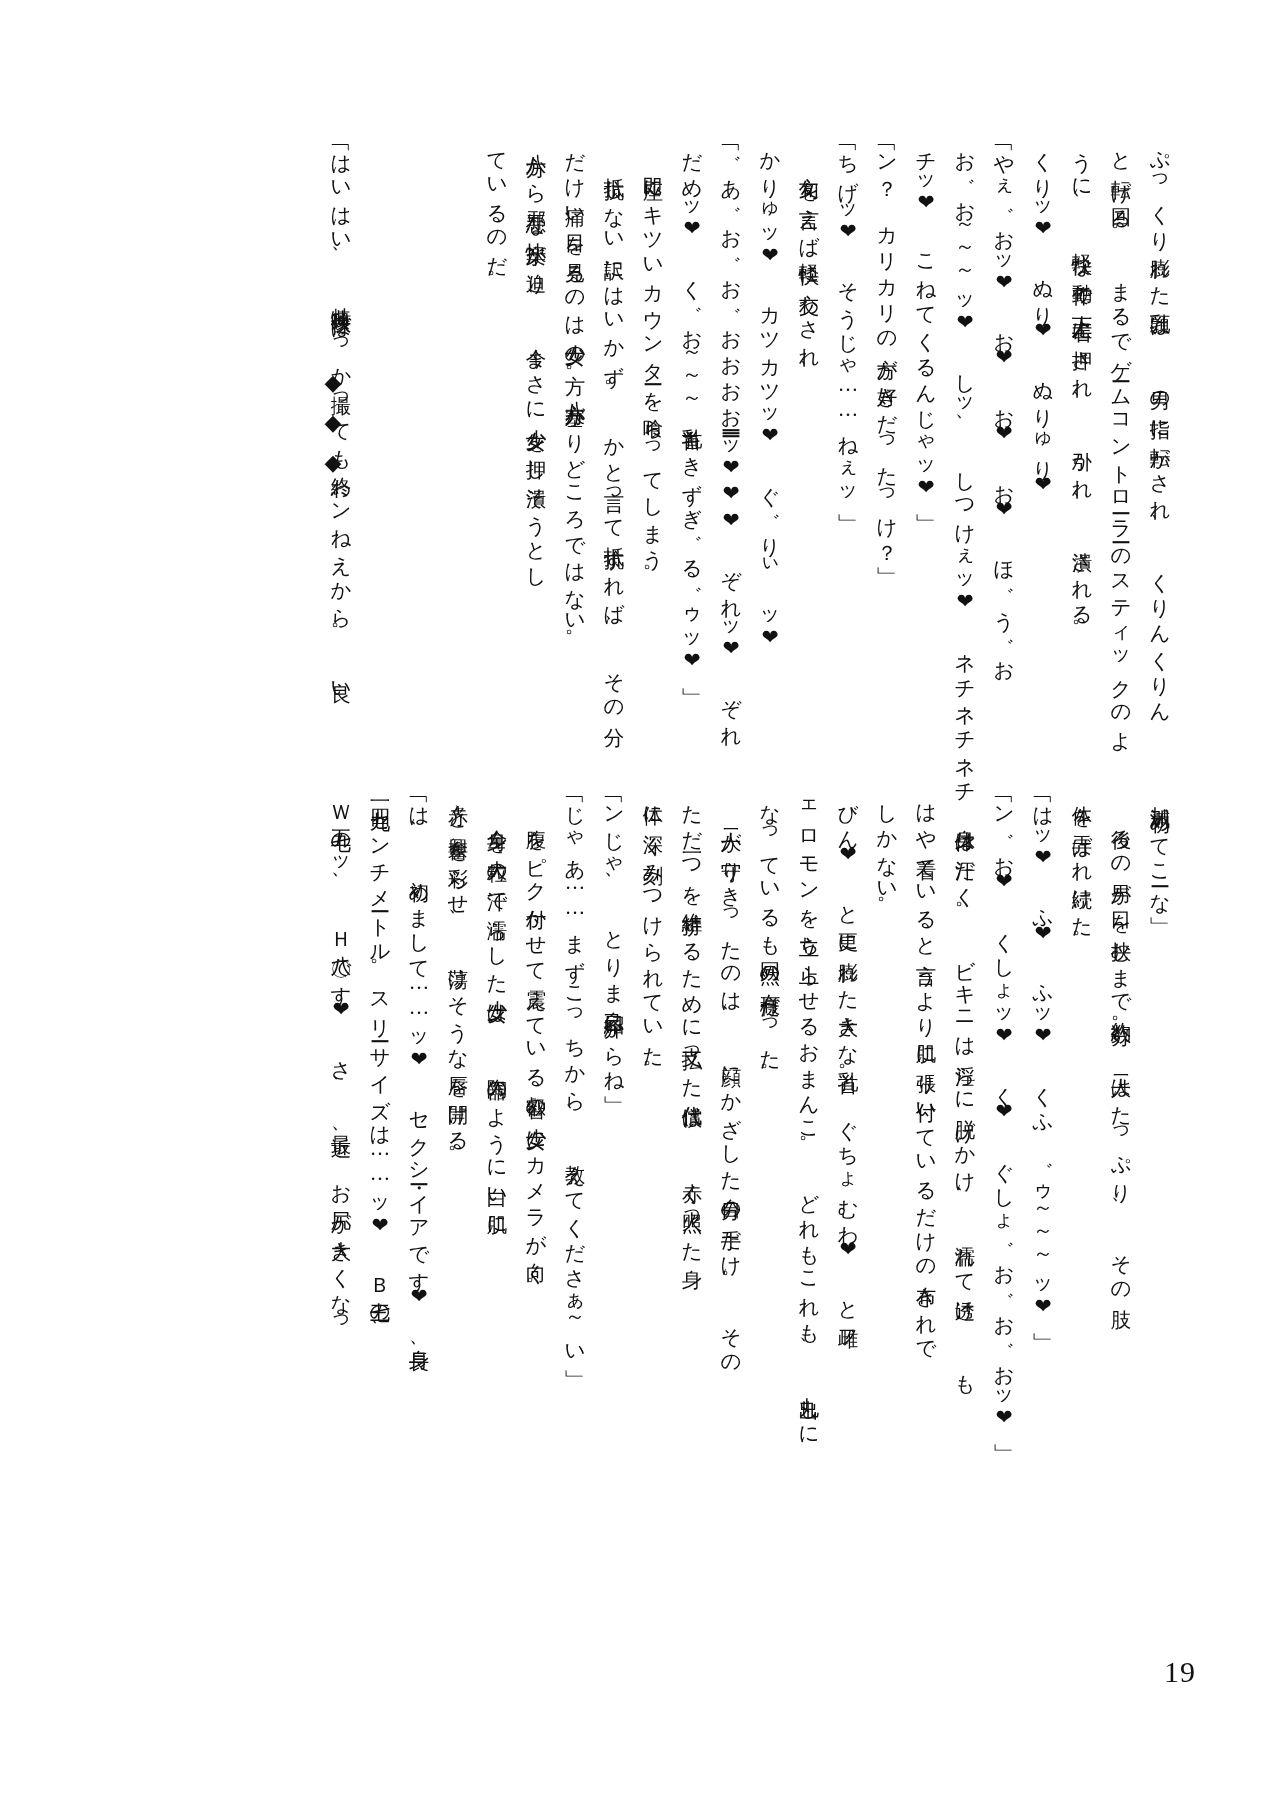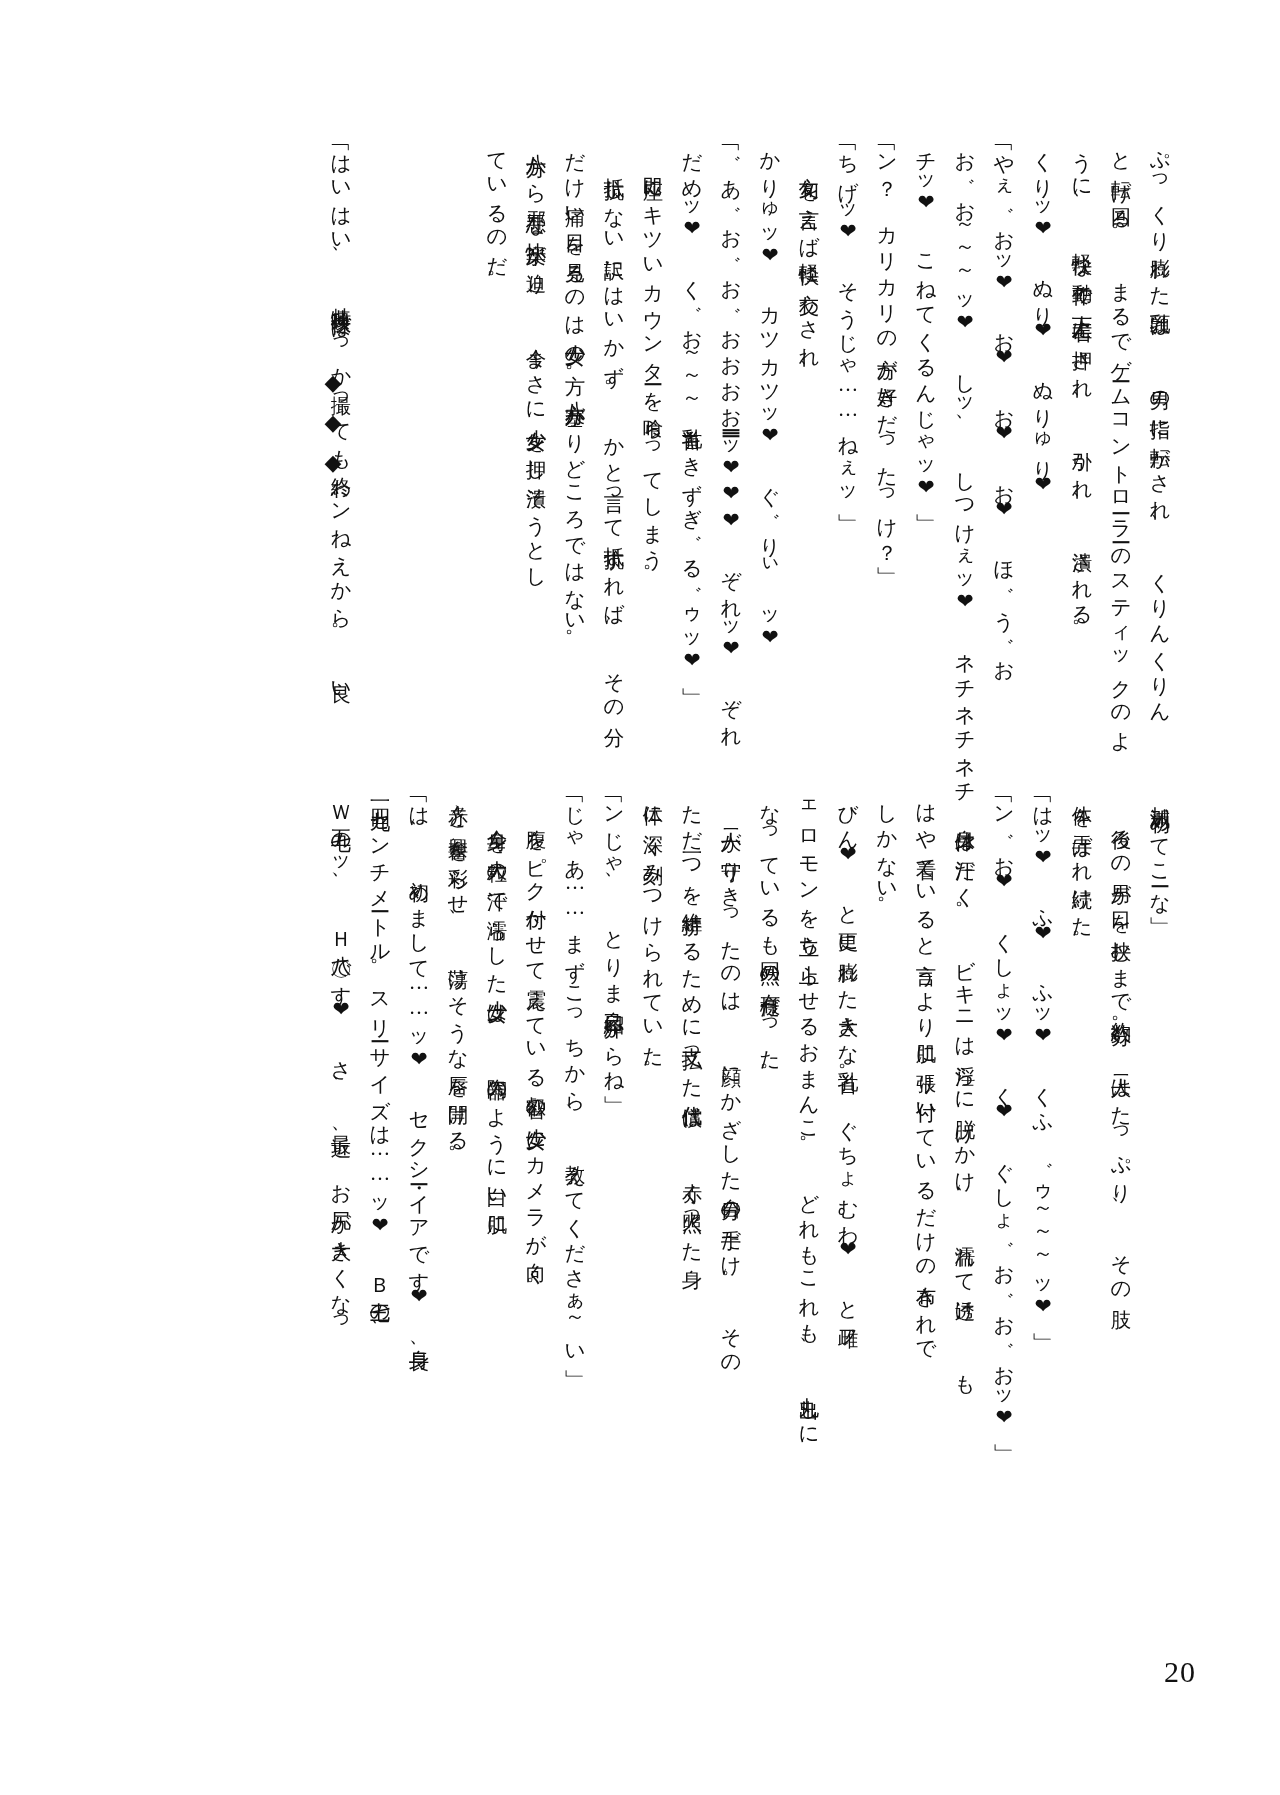--- a/index.html
+++ b/index.html
@@ -142,15 +142,15 @@
     <div class="vline">「ンじゃ、　とりま自己紹介からね」</div>
     <div class="vline">「じゃあ……まずこっちから、　教えてくださぁ～い」</div>
     <div class="vline">　腹をピク付かせて震えている叡智の少女にカメラが向く。</div>
     <div class="vline">　全身を大粒の汗で濡らした少女は、　陶器のように白い肌に</div>
     <div class="vline">赤々と興奮を彩らせ、　蕩けそうな唇を開ける。</div>
     <div class="vline">「は、　初めまして……ッ❤　セクシー・イアです❤　身長、</div>
     <div class="vline">一四九センチメートル。スリーサイズは……ッ❤　Ｂ七三の、</div>
     <div class="vline">Ｗ五七のッ、　Ｈ八〇です❤　さ、　最近、　お尻が大きくなっ</div>
   </div>
 
-  <div id="folio">20</div>
+  <div id="folio">19</div>
 
 </div>
 
 </body></html>

